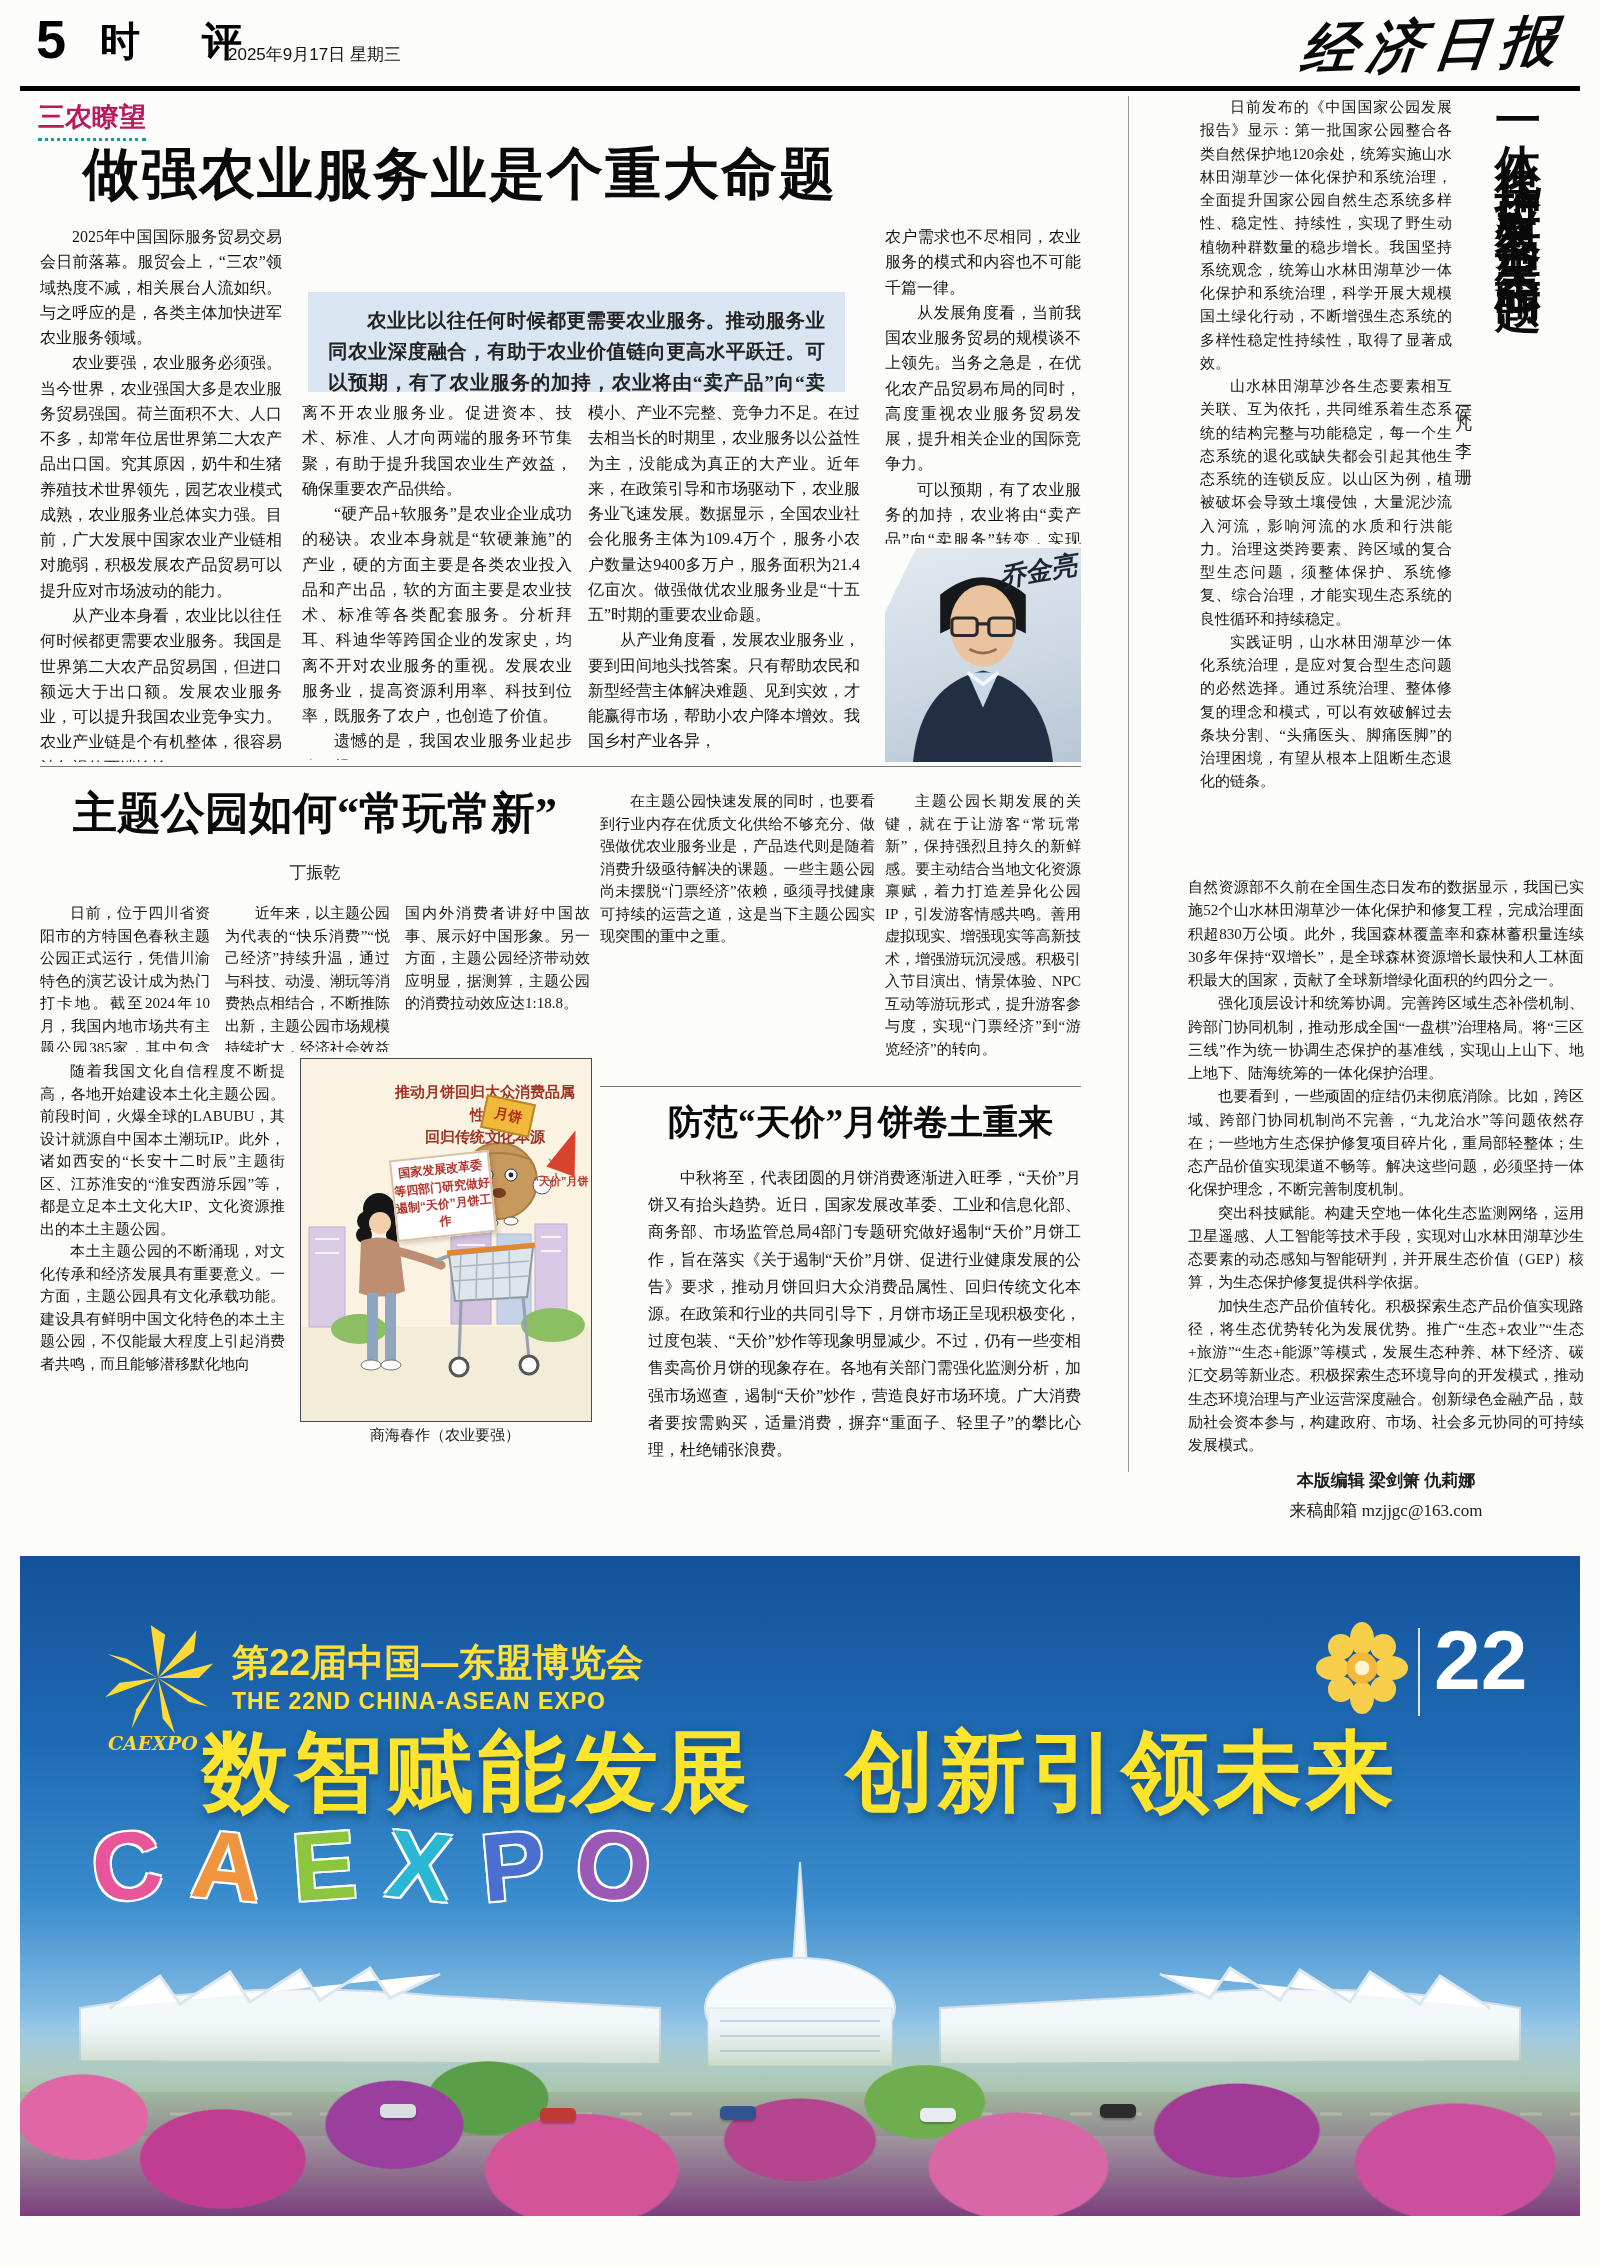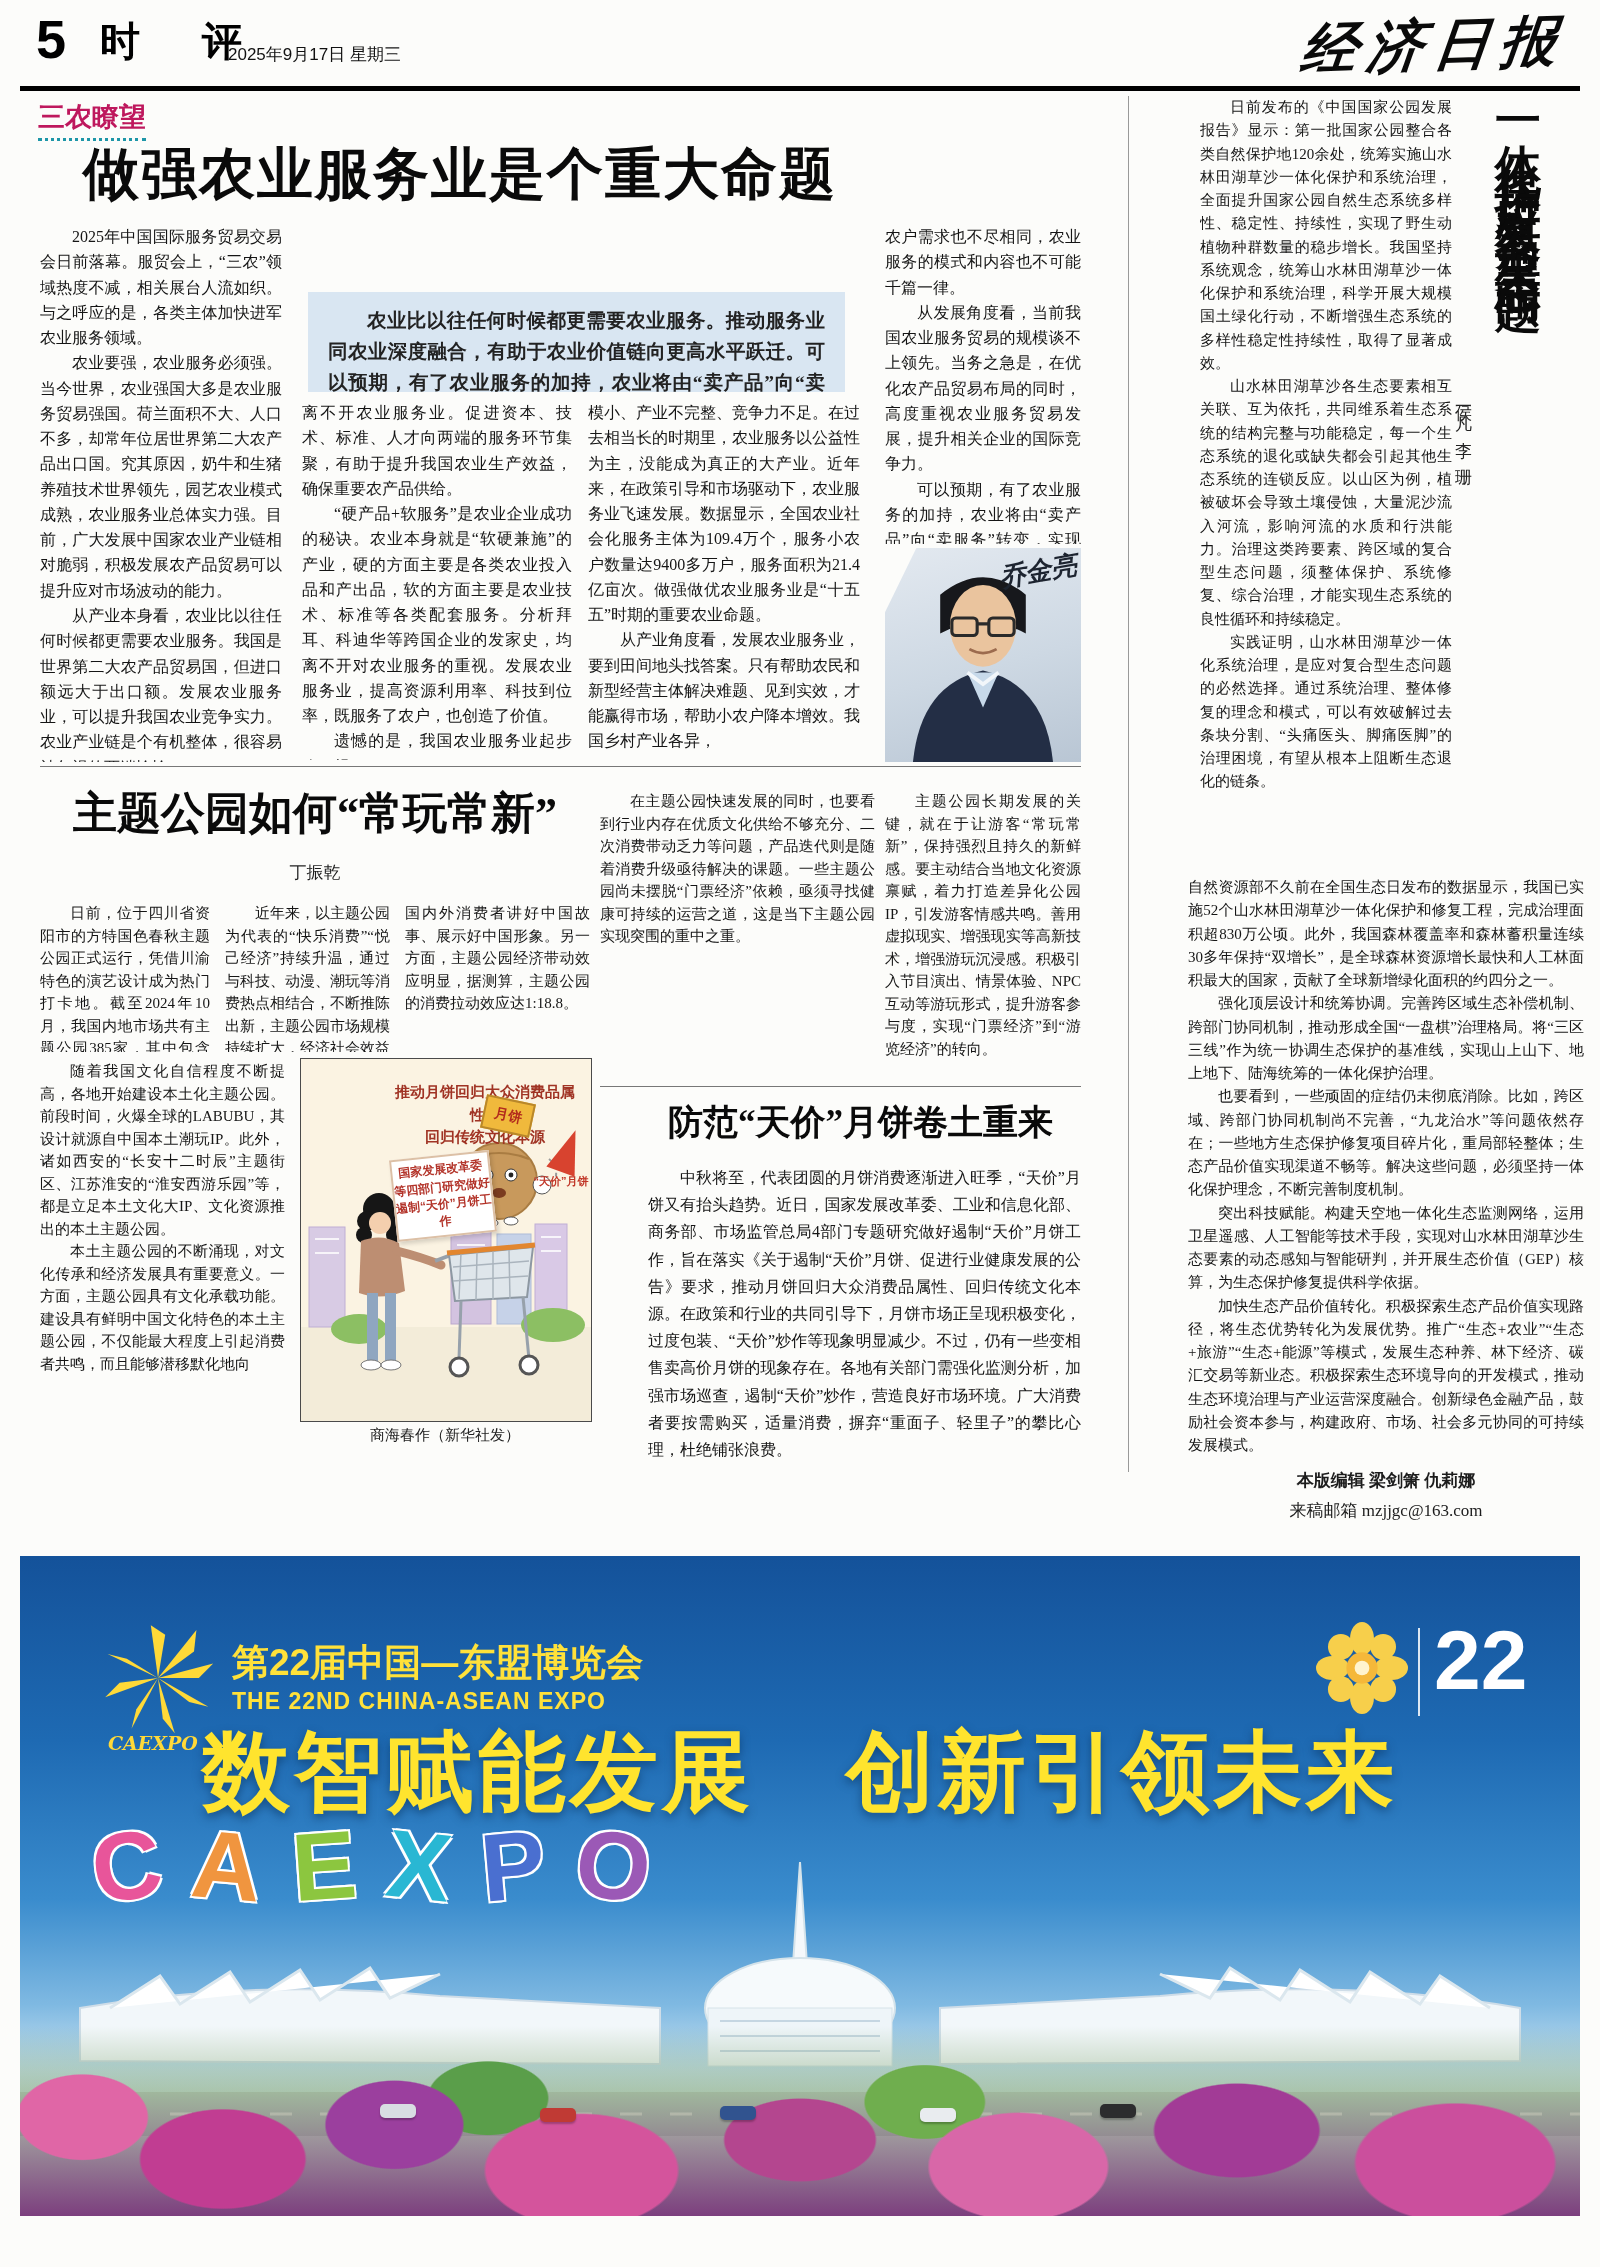--- a/index.html
+++ b/index.html
@@ -179,21 +179,21 @@
     <p>近年来，以主题公园为代表的“快乐消费”“悦己经济”持续升温，通过与科技、动漫、潮玩等消费热点相结合，不断推陈出新，主题公园市场规模持续扩大，经济社会效益日益凸显。</p>
   </div>
   <div class="abs col a2col a2c3">
     <p class="noind">国内外消费者讲好中国故事、展示好中国形象。另一方面，主题公园经济带动效应明显，据测算，主题公园的消费拉动效应达1:18.8。</p>
   </div>
   <div class="abs col a2col a2lower">
     <p>随着我国文化自信程度不断提高，各地开始建设本土化主题公园。前段时间，火爆全球的LABUBU，其设计就源自中国本土潮玩IP。此外，诸如西安的“长安十二时辰”主题街区、江苏淮安的“淮安西游乐园”等，都是立足本土文化大IP、文化资源推出的本土主题公园。</p>
     <p>本土主题公园的不断涌现，对文化传承和经济发展具有重要意义。一方面，主题公园具有文化承载功能。建设具有鲜明中国文化特色的本土主题公园，不仅能最大程度上引起消费者共鸣，而且能够潜移默化地向</p>
   </div>
   <div class="abs col a2col a2c4">
-    <p>在主题公园快速发展的同时，也要看到行业内存在优质文化供给不够充分、二次消费带动乏力等问题，产品迭代则是随着消费升级亟待解决的课题。一些主题公园尚未摆脱“门票经济”依赖，亟须寻找健康可持续的运营之道，这是当下主题公园实现突围的重中之重。</p>
+    <p>在主题公园快速发展的同时，也要看到行业内存在优质文化供给不够充分、做强做优农业服务业是，产品迭代则是随着消费升级亟待解决的课题。一些主题公园尚未摆脱“门票经济”依赖，亟须寻找健康可持续的运营之道，这是当下主题公园实现突围的重中之重。</p>
   </div>
   <div class="abs col a2col a2c5">
     <p>主题公园长期发展的关键，就在于让游客“常玩常新”，保持强烈且持久的新鲜感。要主动结合当地文化资源禀赋，着力打造差异化公园IP，引发游客情感共鸣。善用虚拟现实、增强现实等高新技术，增强游玩沉浸感。积极引入节目演出、情景体验、NPC互动等游玩形式，提升游客参与度，实现“门票经济”到“游览经济”的转向。</p>
   </div>
 
   <div class="abs cartoon">
     <svg width="290" height="362" viewBox="0 0 290 362">
       <rect x="0" y="268" width="290" height="94" fill="#f3ecd9"></rect>
       <rect x="8" y="168" width="36" height="100" fill="#d8cbe4" stroke="#bfaed4"></rect>
       <rect x="150" y="160" width="40" height="105" fill="#d3c3e0" stroke="#bba9ce"></rect>
@@ -260,21 +260,21 @@
     </div>
     <div class="ct-board">
       <span>国家发展改革委</span>
       <span>等四部门研究做好</span>
       <span>遏制“天价”月饼工作</span>
     </div>
     <div class="ct-tag">月饼</div>
     <div class="ct-arrow"></div>
     <div class="ct-arrow-label">“天价”月饼</div>
   </div>
-  <div class="abs ct-caption">商海春作（新华社发）</div>
+  <div class="abs ct-caption">商海春作（农业要强）</div>
 
   <div class="abs rule-b"></div>
   <div class="abs h3">防范“天价”月饼卷土重来</div>
   <div class="abs col a3body">
     <p>中秋将至，代表团圆的月饼消费逐渐进入旺季，“天价”月饼又有抬头趋势。近日，国家发展改革委、工业和信息化部、商务部、市场监管总局4部门专题研究做好遏制“天价”月饼工作，旨在落实《关于遏制“天价”月饼、促进行业健康发展的公告》要求，推动月饼回归大众消费品属性、回归传统文化本源。在政策和行业的共同引导下，月饼市场正呈现积极变化，过度包装、“天价”炒作等现象明显减少。不过，仍有一些变相售卖高价月饼的现象存在。各地有关部门需强化监测分析，加强市场巡查，遏制“天价”炒作，营造良好市场环境。广大消费者要按需购买，适量消费，摒弃“重面子、轻里子”的攀比心理，杜绝铺张浪费。</p>
 
   </div>
 
   <div class="abs vrule"></div>
   <div class="abs col sbcol">

